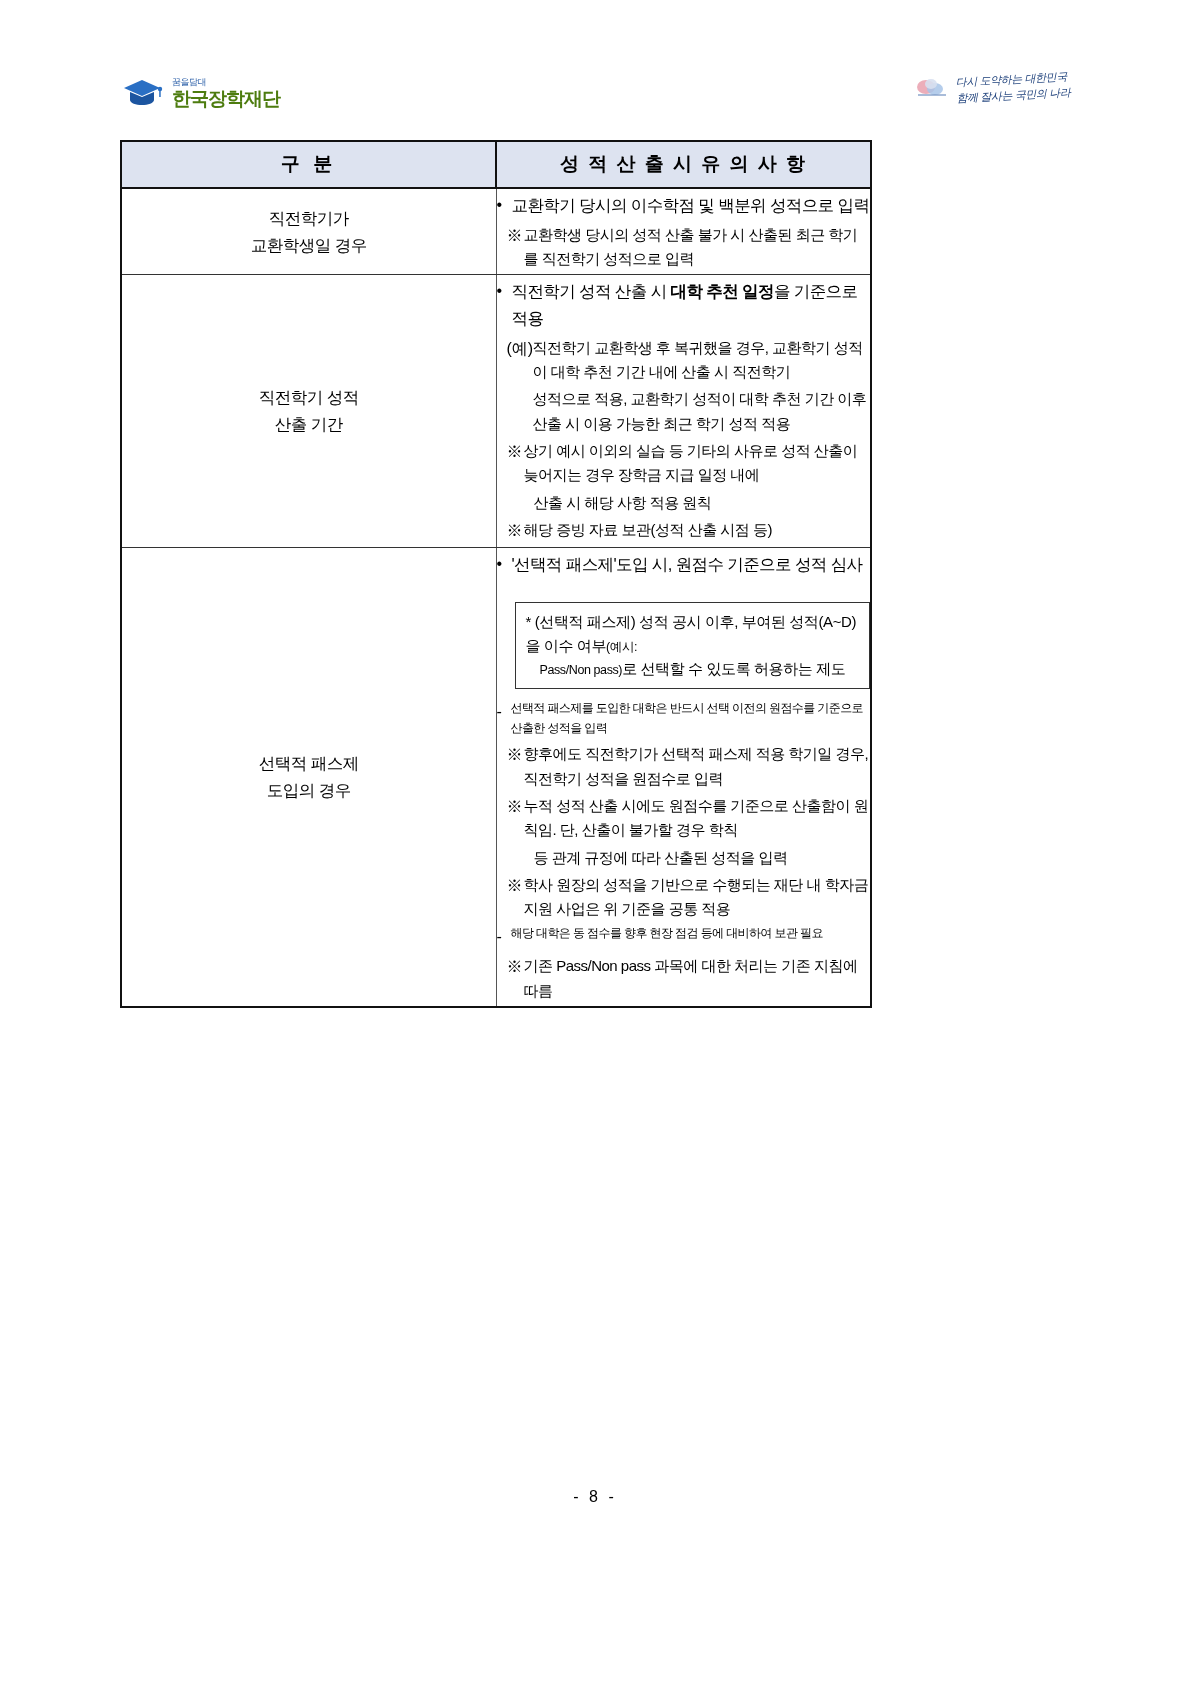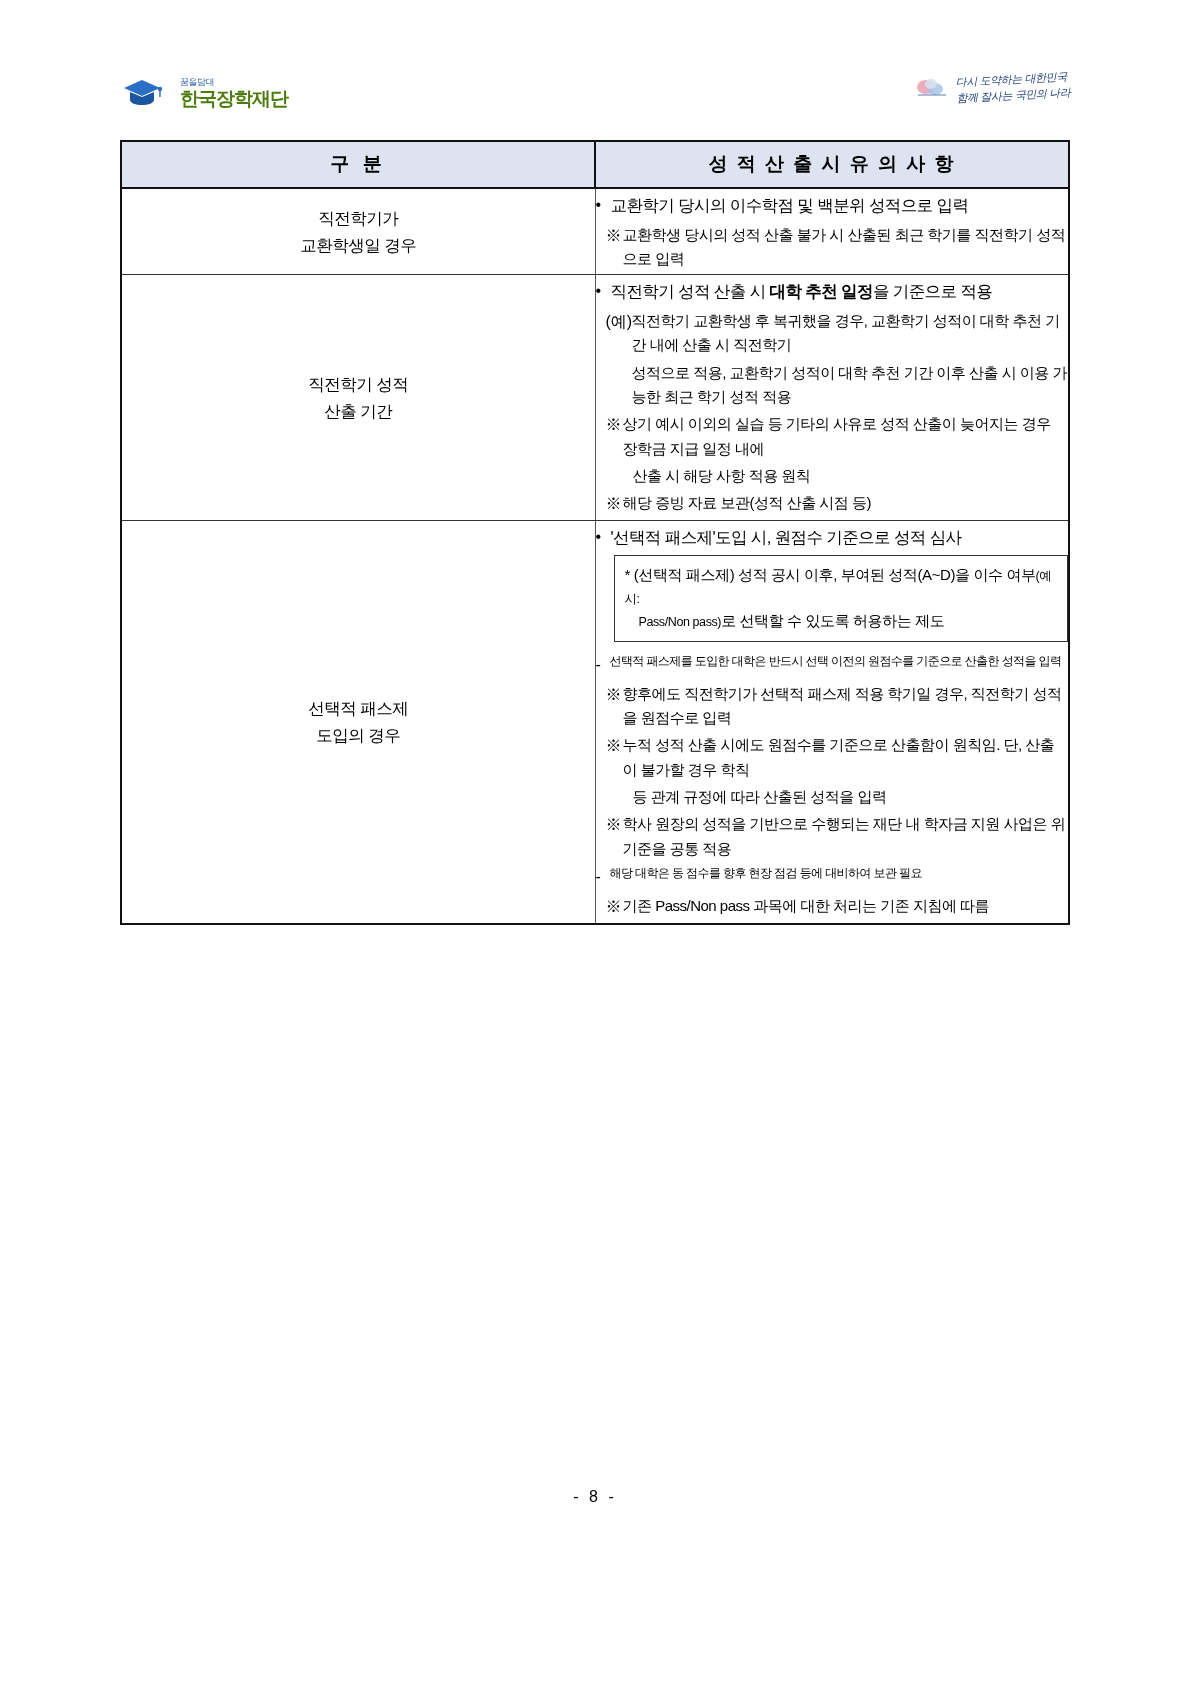--- a/index.html
+++ b/index.html
@@ -28,21 +28,21 @@
     left: 120px;
     right: 120px;
     height: 56px;
   }
   .logo-left {
     position: absolute;
     left: 0;
     top: 4px;
     display: flex;
     align-items: center;
-    gap: 14px;
+    gap: 6px;
   }
   .logo-mark {
     width: 46px;
     height: 34px;
     position: relative;
   }
   .logo-text-wrap {
     display: flex;
     flex-direction: column;
     line-height: 1;
@@ -79,21 +79,21 @@
     font-style: italic;
     letter-spacing: -0.4px;
     transform: rotate(-3deg);
   }
 
   
   .table-wrap {
     position: absolute;
     top: 140px;
     left: 120px;
-    width: 950px;
+    width: 752px;
   }
   table.main {
     border-collapse: collapse;
     width: 100%;
     table-layout: fixed;
     border: 2px solid #111;
   }
   table.main th, table.main td {
     border: 1px solid #555;
     vertical-align: middle;
@@ -158,21 +158,21 @@
   }
   .li.note .mk { width: 17px; }
   .li.sub .mk { width: 26px; }
   .li.dash .mk { width: 14px; }
   .li.dash .tx { font-size: 12px; }
   .li.indent2 { padding-left: 36px; }
   .bold { font-weight: bold; }
 
   .boxnote {
     border: 1px solid #333;
-    margin: 4px 0 10px 18px;
+    margin: 25px 0 10px 18px;
     padding: 7px 10px 8px 10px;
     font-size: 15px;
     line-height: 1.55;
     letter-spacing: -0.4px;
   }
   .boxnote .small {
     font-size: 12.5px;
   }
   .boxnote .ln2 {
     padding-left: 14px;

